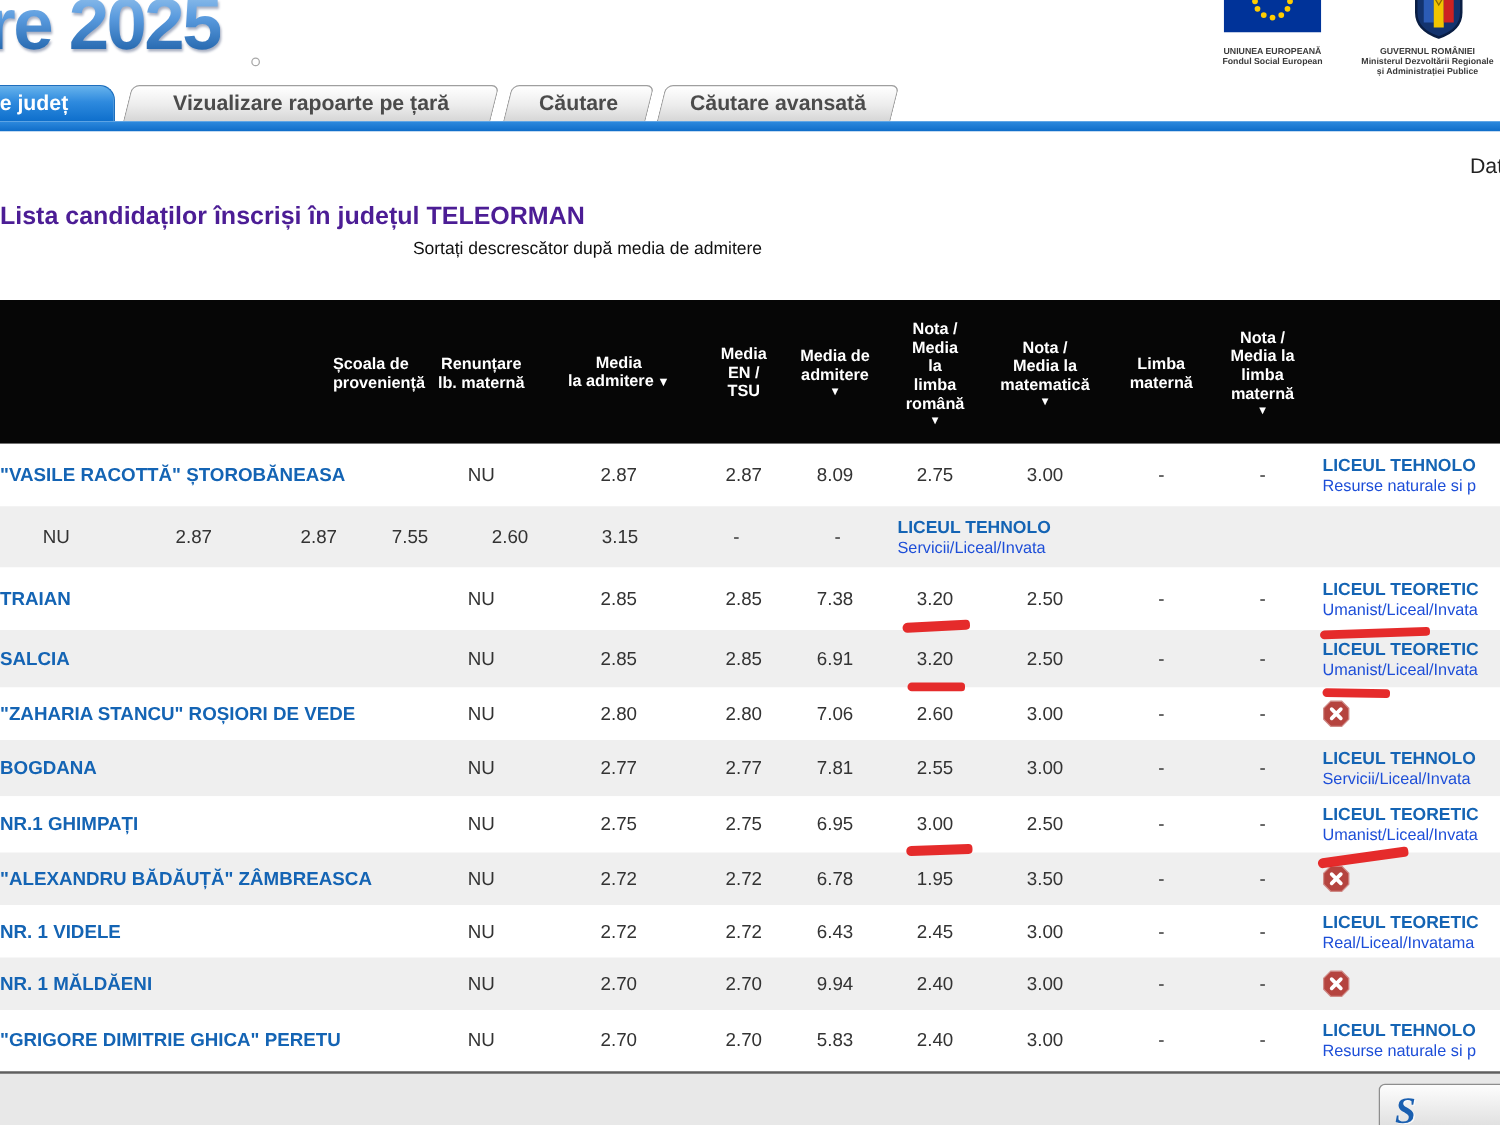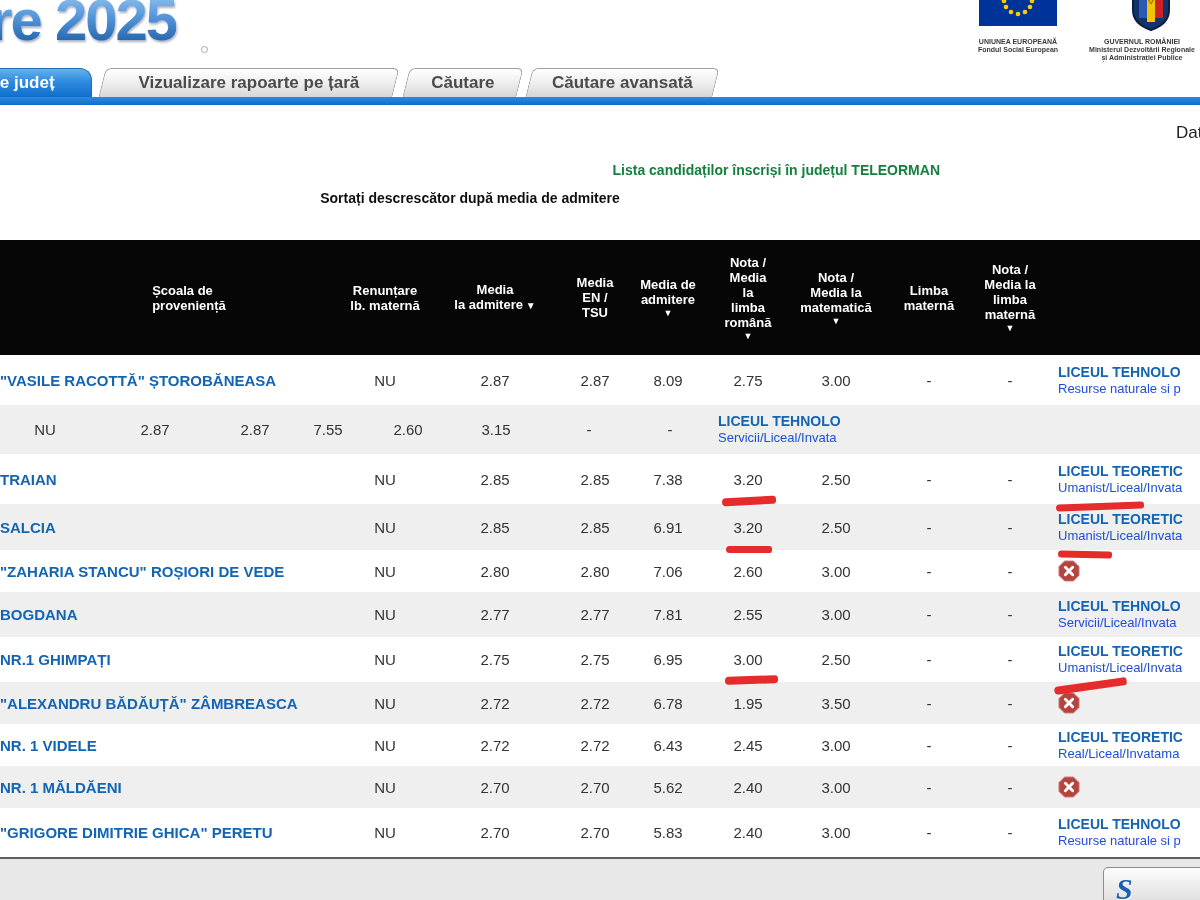--- a/index.html
+++ b/index.html
@@ -36,32 +36,32 @@
   .tab.active .lbl { color:#fff; }
   .t0 { left:-48px; width:140px; }
   .t1 { left:102px; width:294px; }
   .t2 { left:406px; width:114px; }
   .t3 { left:529px; width:187px; }
   #tabbar-underline { left:0; top:97px; width:1200px; height:8px;
       background:linear-gradient(180deg,#2e8ade,#0f6dc9); }
 
   #date-frag { left:1176px; top:123px; font-size:17px; color:#222; }
 
-  #page-title    { left:0; top:162px; width:940px; text-align:right;
-                   font-size:14px; font-weight:bold; color:#15803d; }
+  #page-title    { left:0; top:162px; width:940px; text-align:left;
+                   font-size:20px; font-weight:bold; color:#4c1d95; }
   #page-subtitle { left:0; top:190px; width:940px; text-align:center;
-                   font-size:14px; font-weight:bold; color:#101010; }
+                   font-size:14px; font-weight:normal; color:#101010; }
 
   
   #tbl { left:0; top:240px; width:1560px; }
   .hrow { display:flex; background:#060606; height:115px; }
   .hcell { display:flex; flex-direction:column; align-items:center; justify-content:center;
            color:#fff; font-size:13px; font-weight:bold; line-height:15px;
            text-align:center; white-space:pre-line; }
-  .hcell.c-school { align-items:center; padding-left:38px; text-align:left; }
+  .hcell.c-school { align-items:flex-end; padding-left:38px; text-align:left; }
   .arr { font-size:9px; line-height:9px; margin-top:2px; }
   .arr-inline { font-size:10px; }
   .w0{width:340px}.w1{width:90px}.w2{width:130px}.w3{width:70px}.w4{width:76px}
   .w5{width:84px}.w6{width:92px}.w7{width:94px}.w8{width:68px}.w9{width:516px}
 
   .trow { display:flex; background:#fff; }
   .trow.alt { background:#efefef; }
   .tcell { display:flex; align-items:center; justify-content:center;
            font-size:15px; color:#333; }
   .tcell.c-school { justify-content:flex-start; font-weight:bold; color:#1464b4;
@@ -322,21 +322,21 @@
       <div class="tcell c-dest w9">
         <div class="dest1">LICEUL TEORETIC</div>
         <div class="dest2">Real/Liceal/Invatama</div>
       </div>
     </div>
     <div class="trow alt" style="height: 42px;">
       <div class="tcell c-school w0">NR. 1 MĂLDĂENI</div>
       <div class="tcell w1">NU</div>
       <div class="tcell w2">2.70</div>
       <div class="tcell w3">2.70</div>
-      <div class="tcell w4">5.62</div>
+      <div class="tcell w4">9.94</div>
       <div class="tcell w5">2.40</div>
       <div class="tcell w6">3.00</div>
       <div class="tcell w7">-</div>
       <div class="tcell w8">-</div>
       <div class="tcell c-dest w9">
         <div>
           <svg class="xicon" width="22" height="22" viewBox="0 0 24 24">
             <polygon points="7.2,1 16.8,1 23,7.2 23,16.8 16.8,23 7.2,23 1,16.8 1,7.2" fill="#b5443f" stroke="#cf8a86" stroke-width="1"></polygon>
             <path d="M8 8 L16 16 M16 8 L8 16" stroke="#fff" stroke-width="3.2" stroke-linecap="round"></path>
           </svg>

